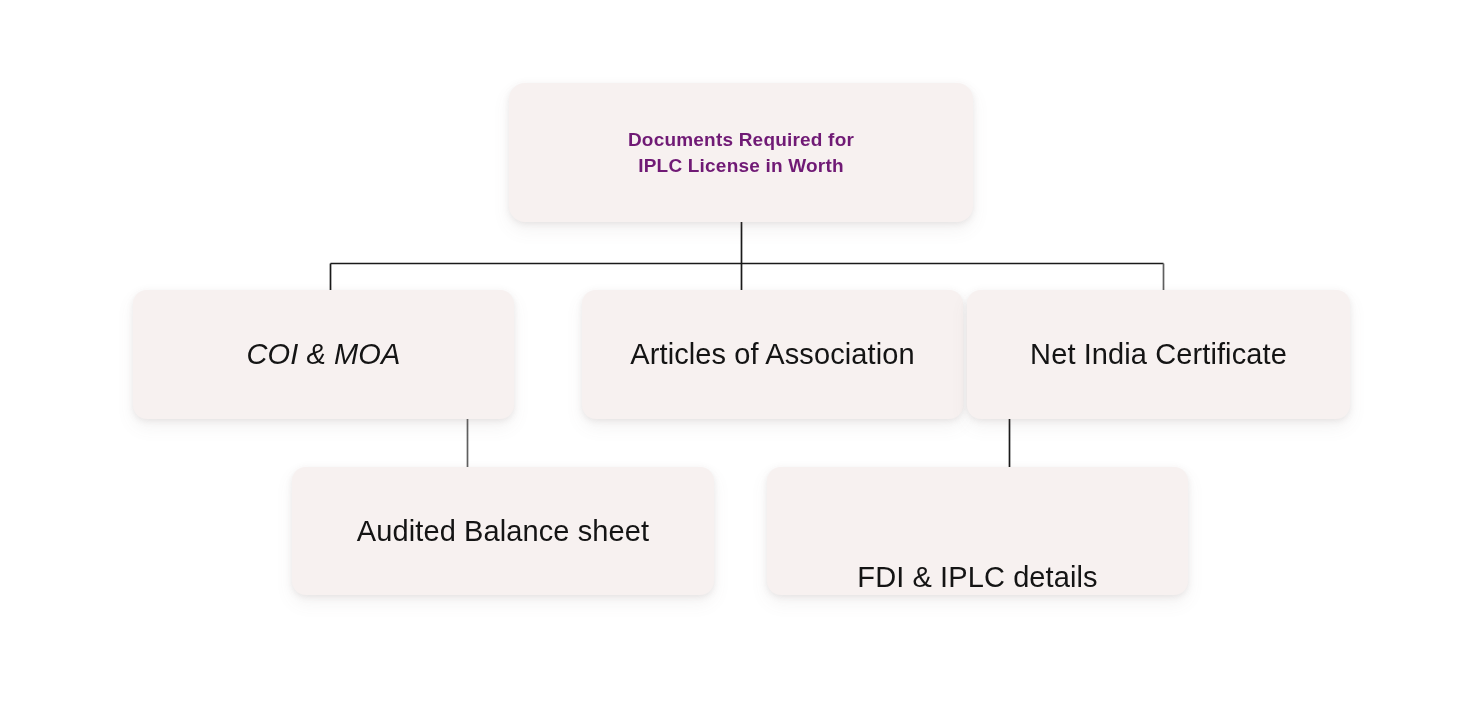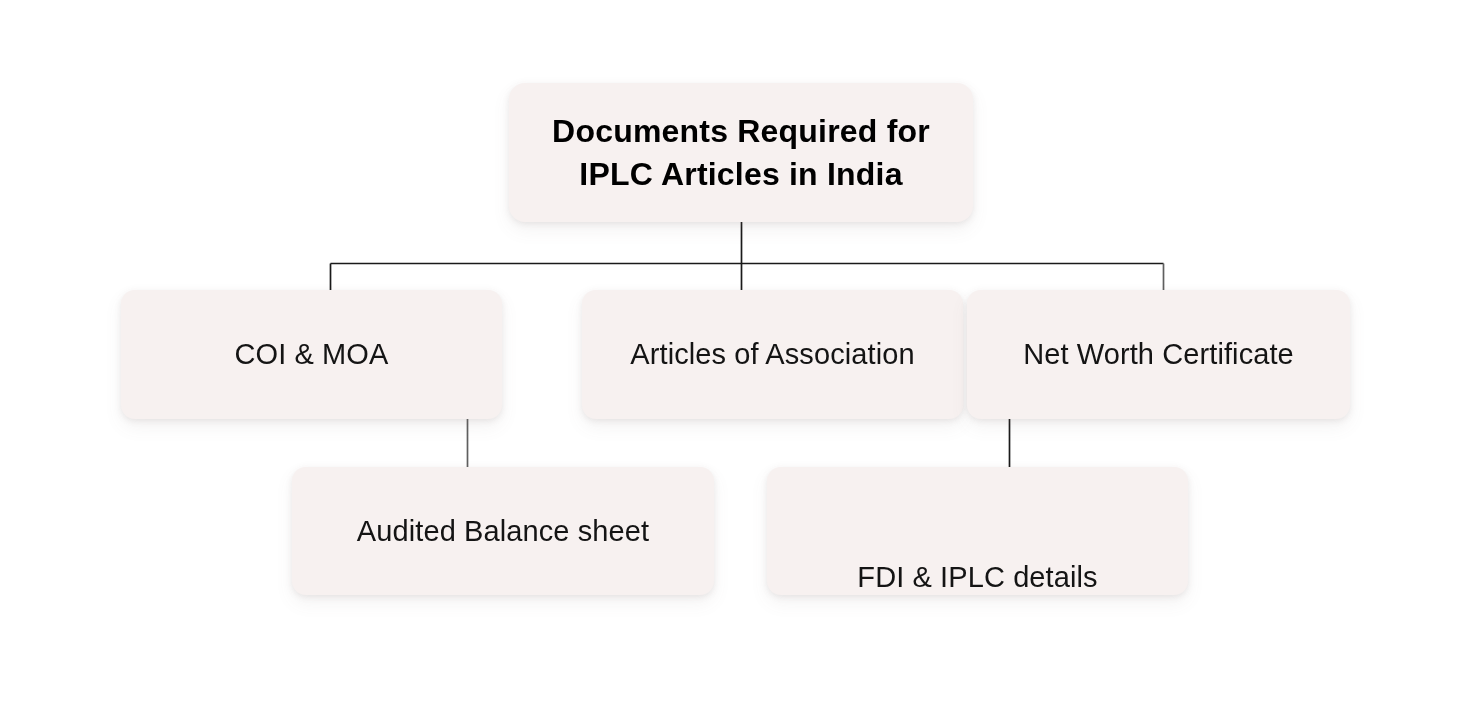--- a/index.html
+++ b/index.html
@@ -57,33 +57,34 @@
 
   
   #node-root {
     left: 509px;
     top: 83px;
     width: 464px;
     height: 139px;
     border-radius: 16px;
   }
   #node-root .node-label {
-    color: #000000;
-    font-size: 32px;
+    color: #701a75;
+    font-size: 19px;
     font-weight: 700;
     line-height: 1.34;
     letter-spacing: 0.2px;
   }
 
   
   #node-coi-moa {
-    left: 121px;
+    left: 133px;
     top: 290px;
     width: 381px;
     height: 129px;
+    font-style: italic;
   }
   #node-articles {
     left: 582px;
     top: 290px;
     width: 381px;
     height: 129px;
   }
   #node-networth {
     left: 967px;
     top: 290px;
@@ -123,33 +124,33 @@
     <path d="M741.5 263.5 L741.5 291" stroke="#1a1a1a" stroke-width="1.7" fill="none"></path>
 
     <path d="M1163.5 263.5 L1163.5 291" stroke="#5f5f5f" stroke-width="1.7" fill="none"></path>
 
     <path d="M467.5 418 L467.5 468" stroke="#5f5f5f" stroke-width="1.7" fill="none"></path>
 
     <path d="M1009.5 418 L1009.5 468" stroke="#1a1a1a" stroke-width="1.7" fill="none"></path>
   </svg>
 
   <div class="node" id="node-root">
-    <span class="node-label"><span>Documents Required for</span><br><span>IPLC Articles in India</span></span>
+    <span class="node-label"><span>Documents Required for</span><br><span>IPLC License in Worth</span></span>
   </div>
 
   <div class="node" id="node-coi-moa">
     <span class="node-label">COI &amp; MOA</span>
   </div>
 
   <div class="node" id="node-articles">
     <span class="node-label">Articles of Association</span>
   </div>
 
   <div class="node" id="node-networth">
-    <span class="node-label">Net Worth Certificate</span>
+    <span class="node-label">Net India Certificate</span>
   </div>
 
   <div class="node" id="node-balance-sheet">
     <span class="node-label">Audited Balance sheet</span>
   </div>
 
   <div class="node" id="node-fdi-iplc">
     <span class="node-label">FDI &amp; IPLC details</span>
   </div>
 

